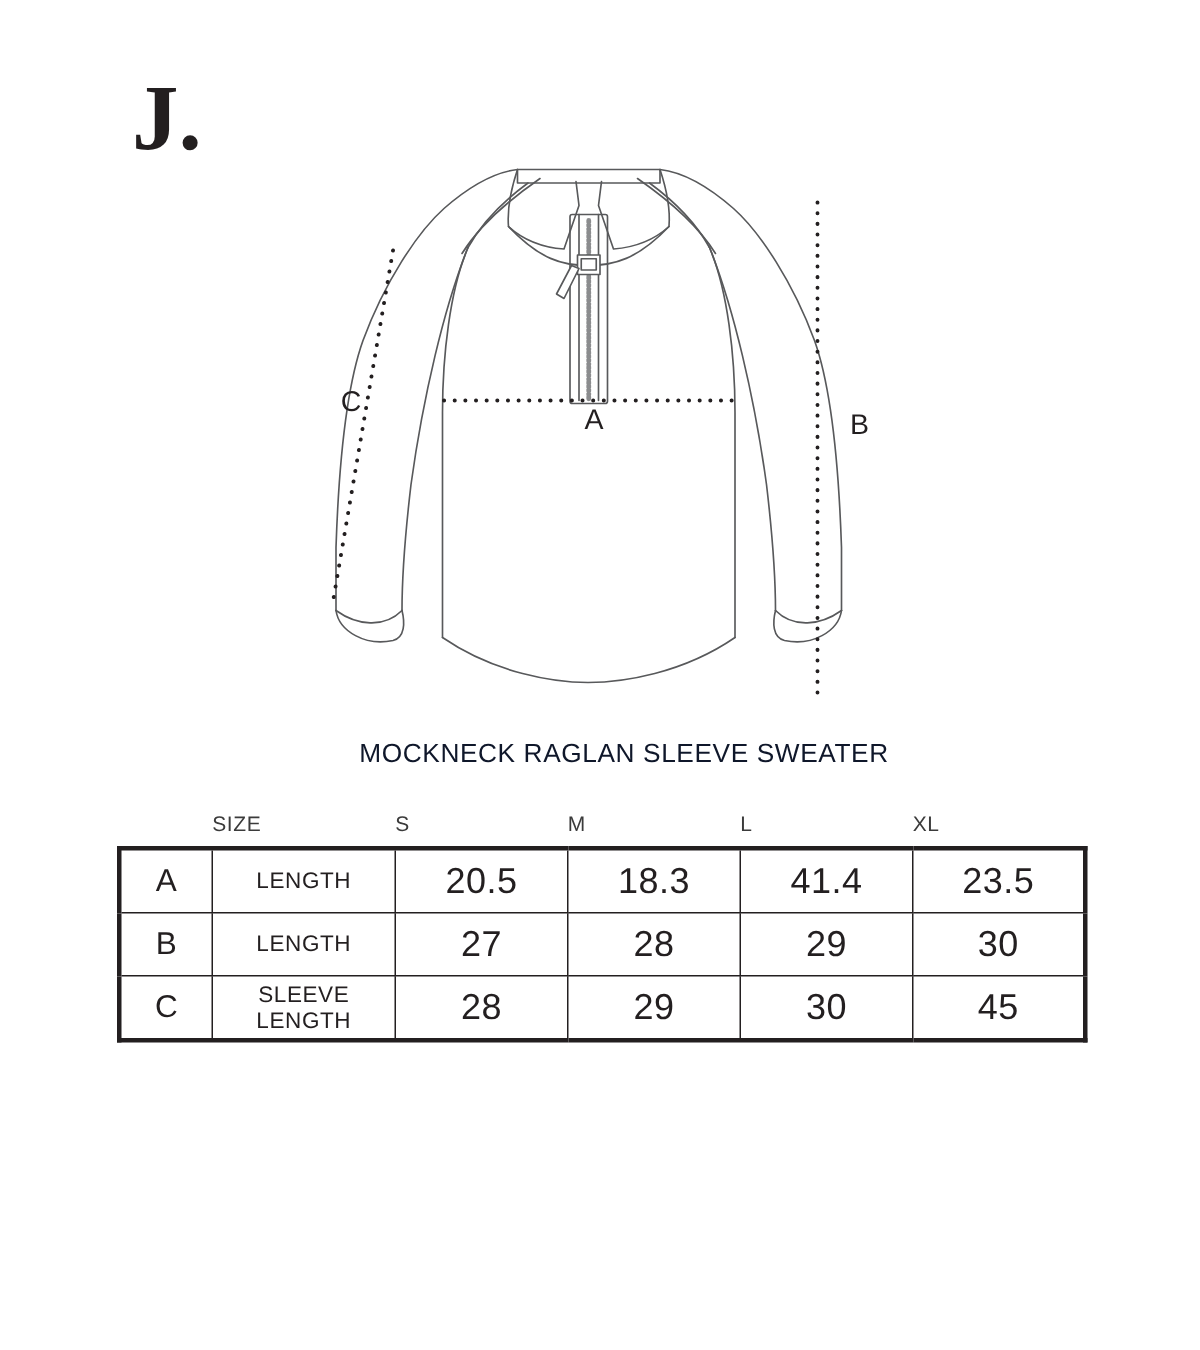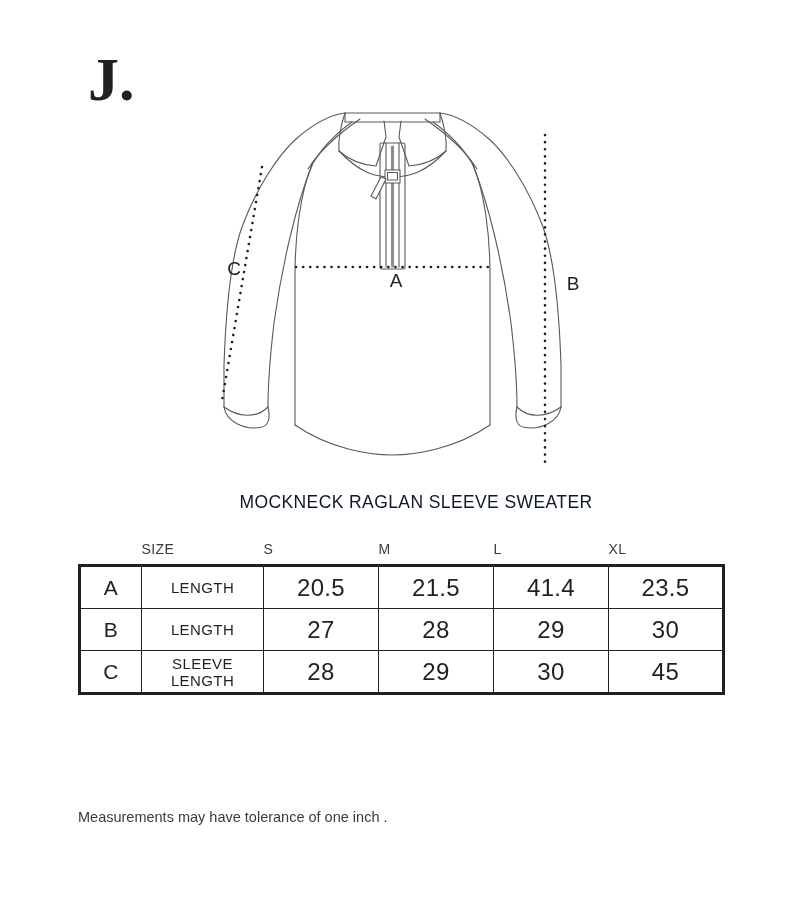--- a/index.html
+++ b/index.html
@@ -209,21 +209,21 @@
         <th>M</th>
         <th>L</th>
         <th>XL</th>
       </tr>
     </thead>
     <tbody>
       <tr>
         <td class="code-cell">A</td>
         <td class="label-cell">LENGTH</td>
         <td>20.5</td>
-        <td>21.5</td>
+        <td>18.3</td>
         <td>41.4</td>
         <td>23.5</td>
       </tr>
       <tr>
         <td class="code-cell">B</td>
         <td class="label-cell">LENGTH</td>
         <td>27</td>
         <td>28</td>
         <td>29</td>
         <td>30</td>
@@ -234,14 +234,13 @@
         <td>28</td>
         <td>29</td>
         <td>30</td>
         <td>45</td>
       </tr>
     </tbody>
   </table>
 </div>
 
 <div id="measurement-notes">
-  <div>Measurements may have tolerance of one inch .</div>
 </div>
 
 </body></html>

